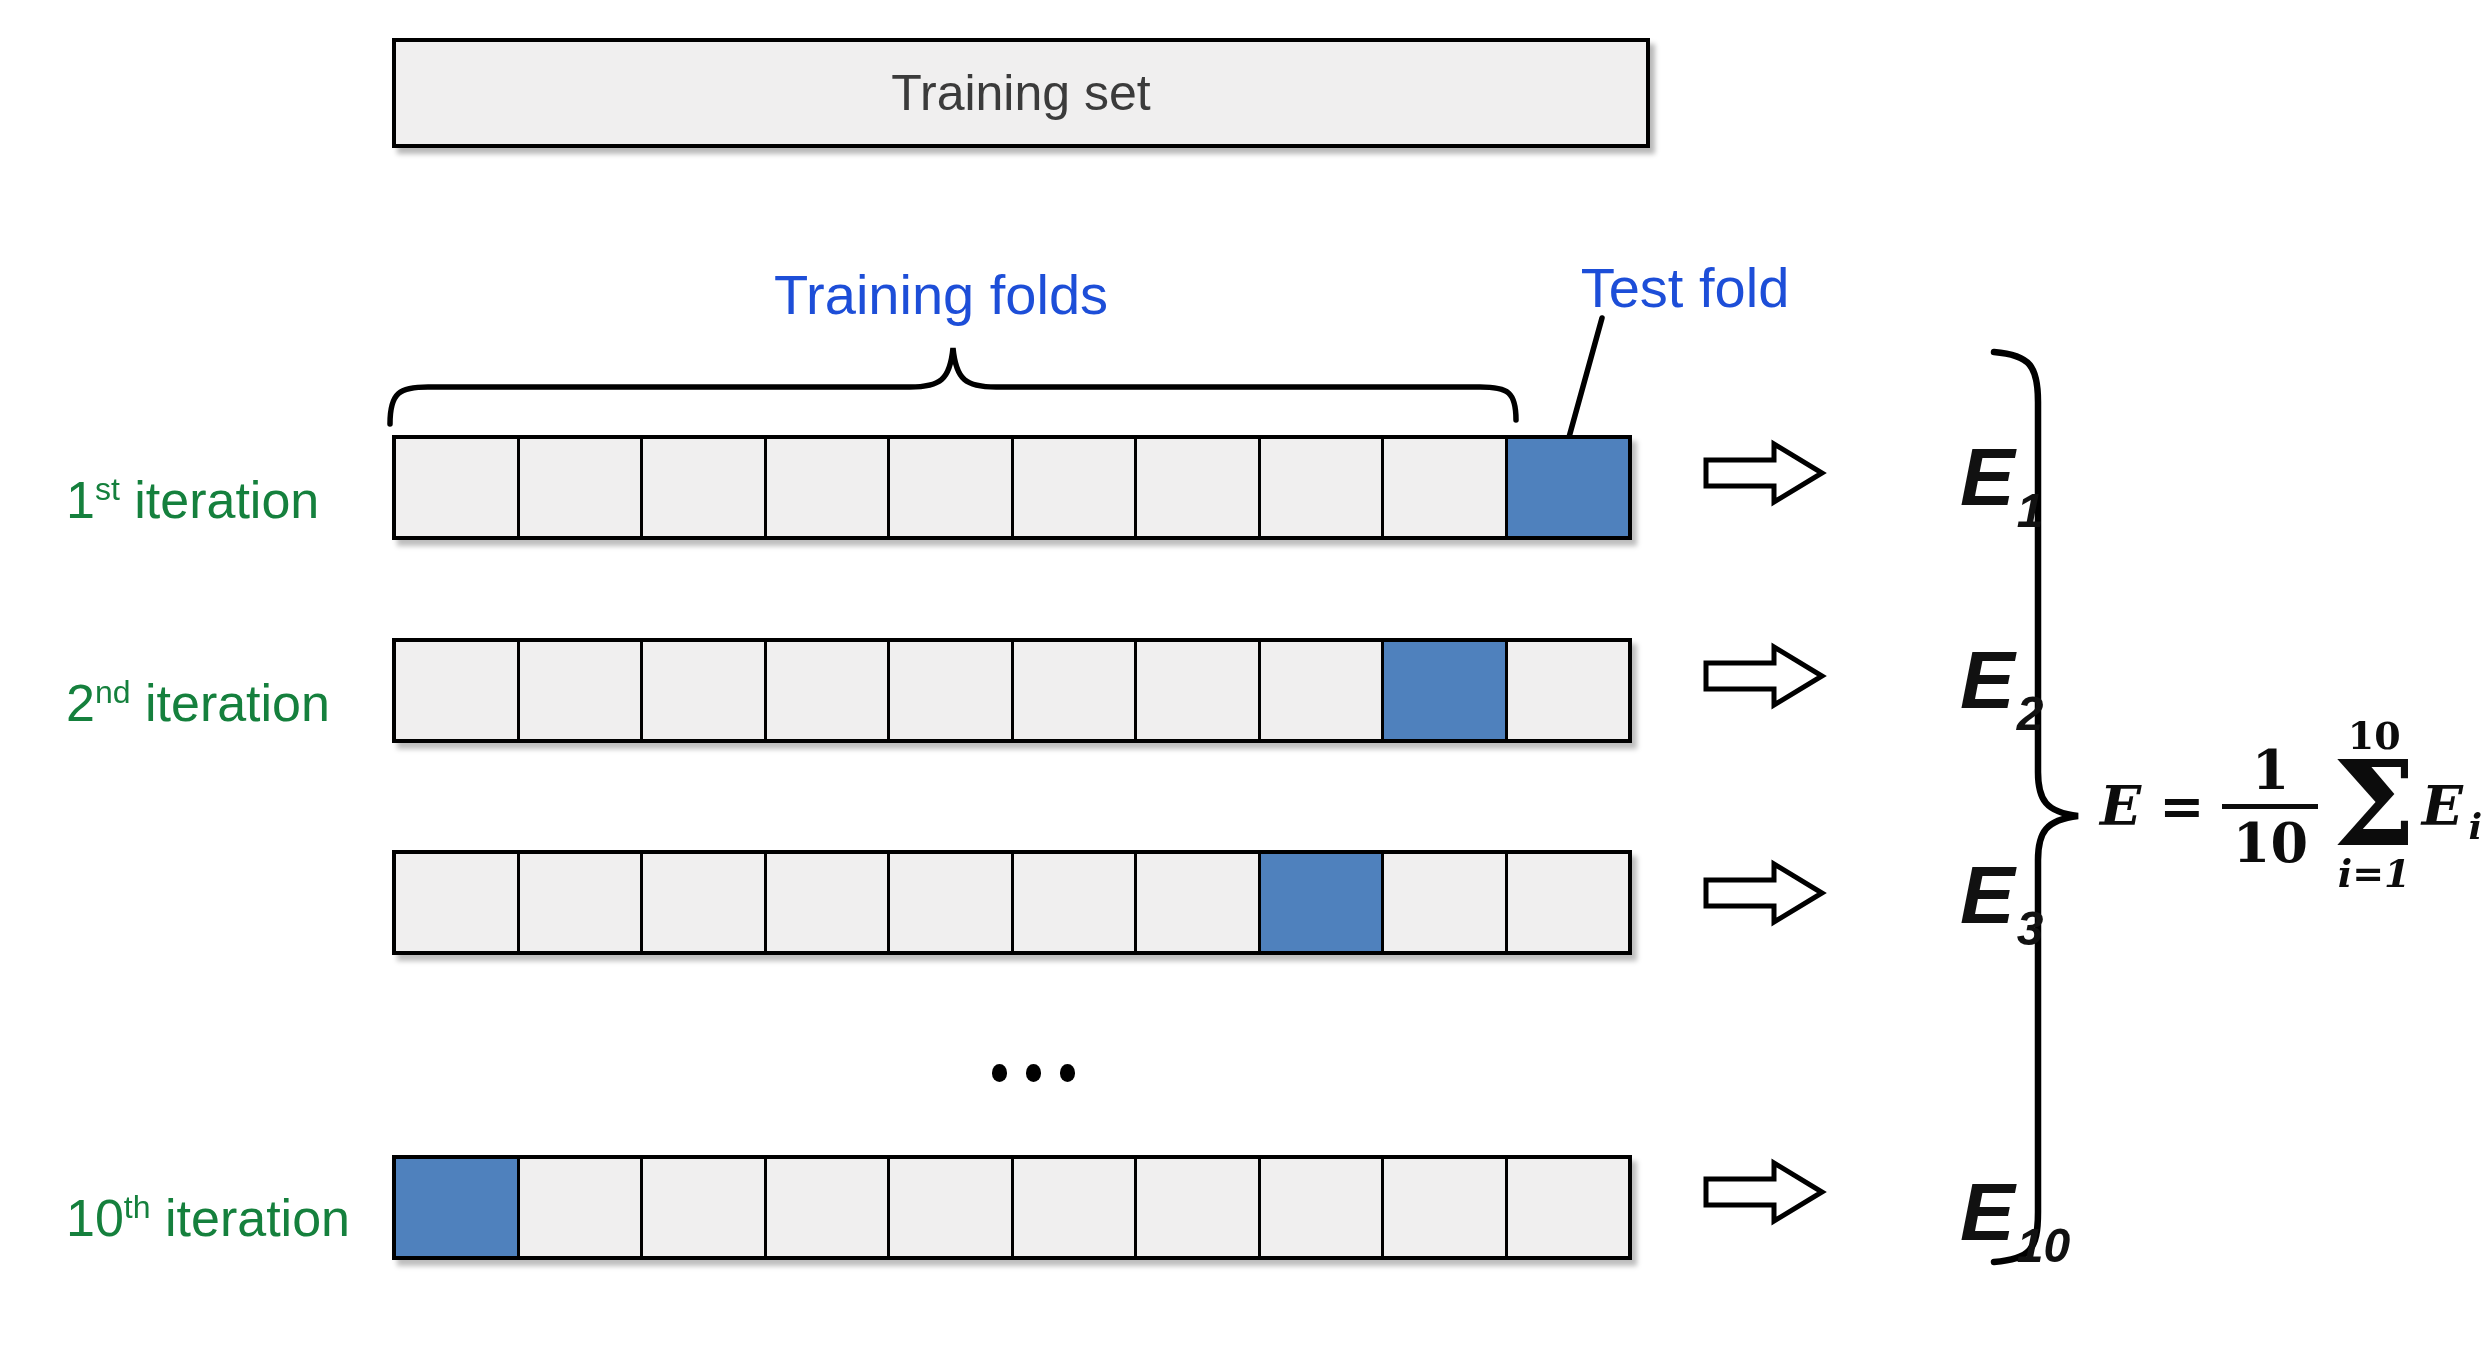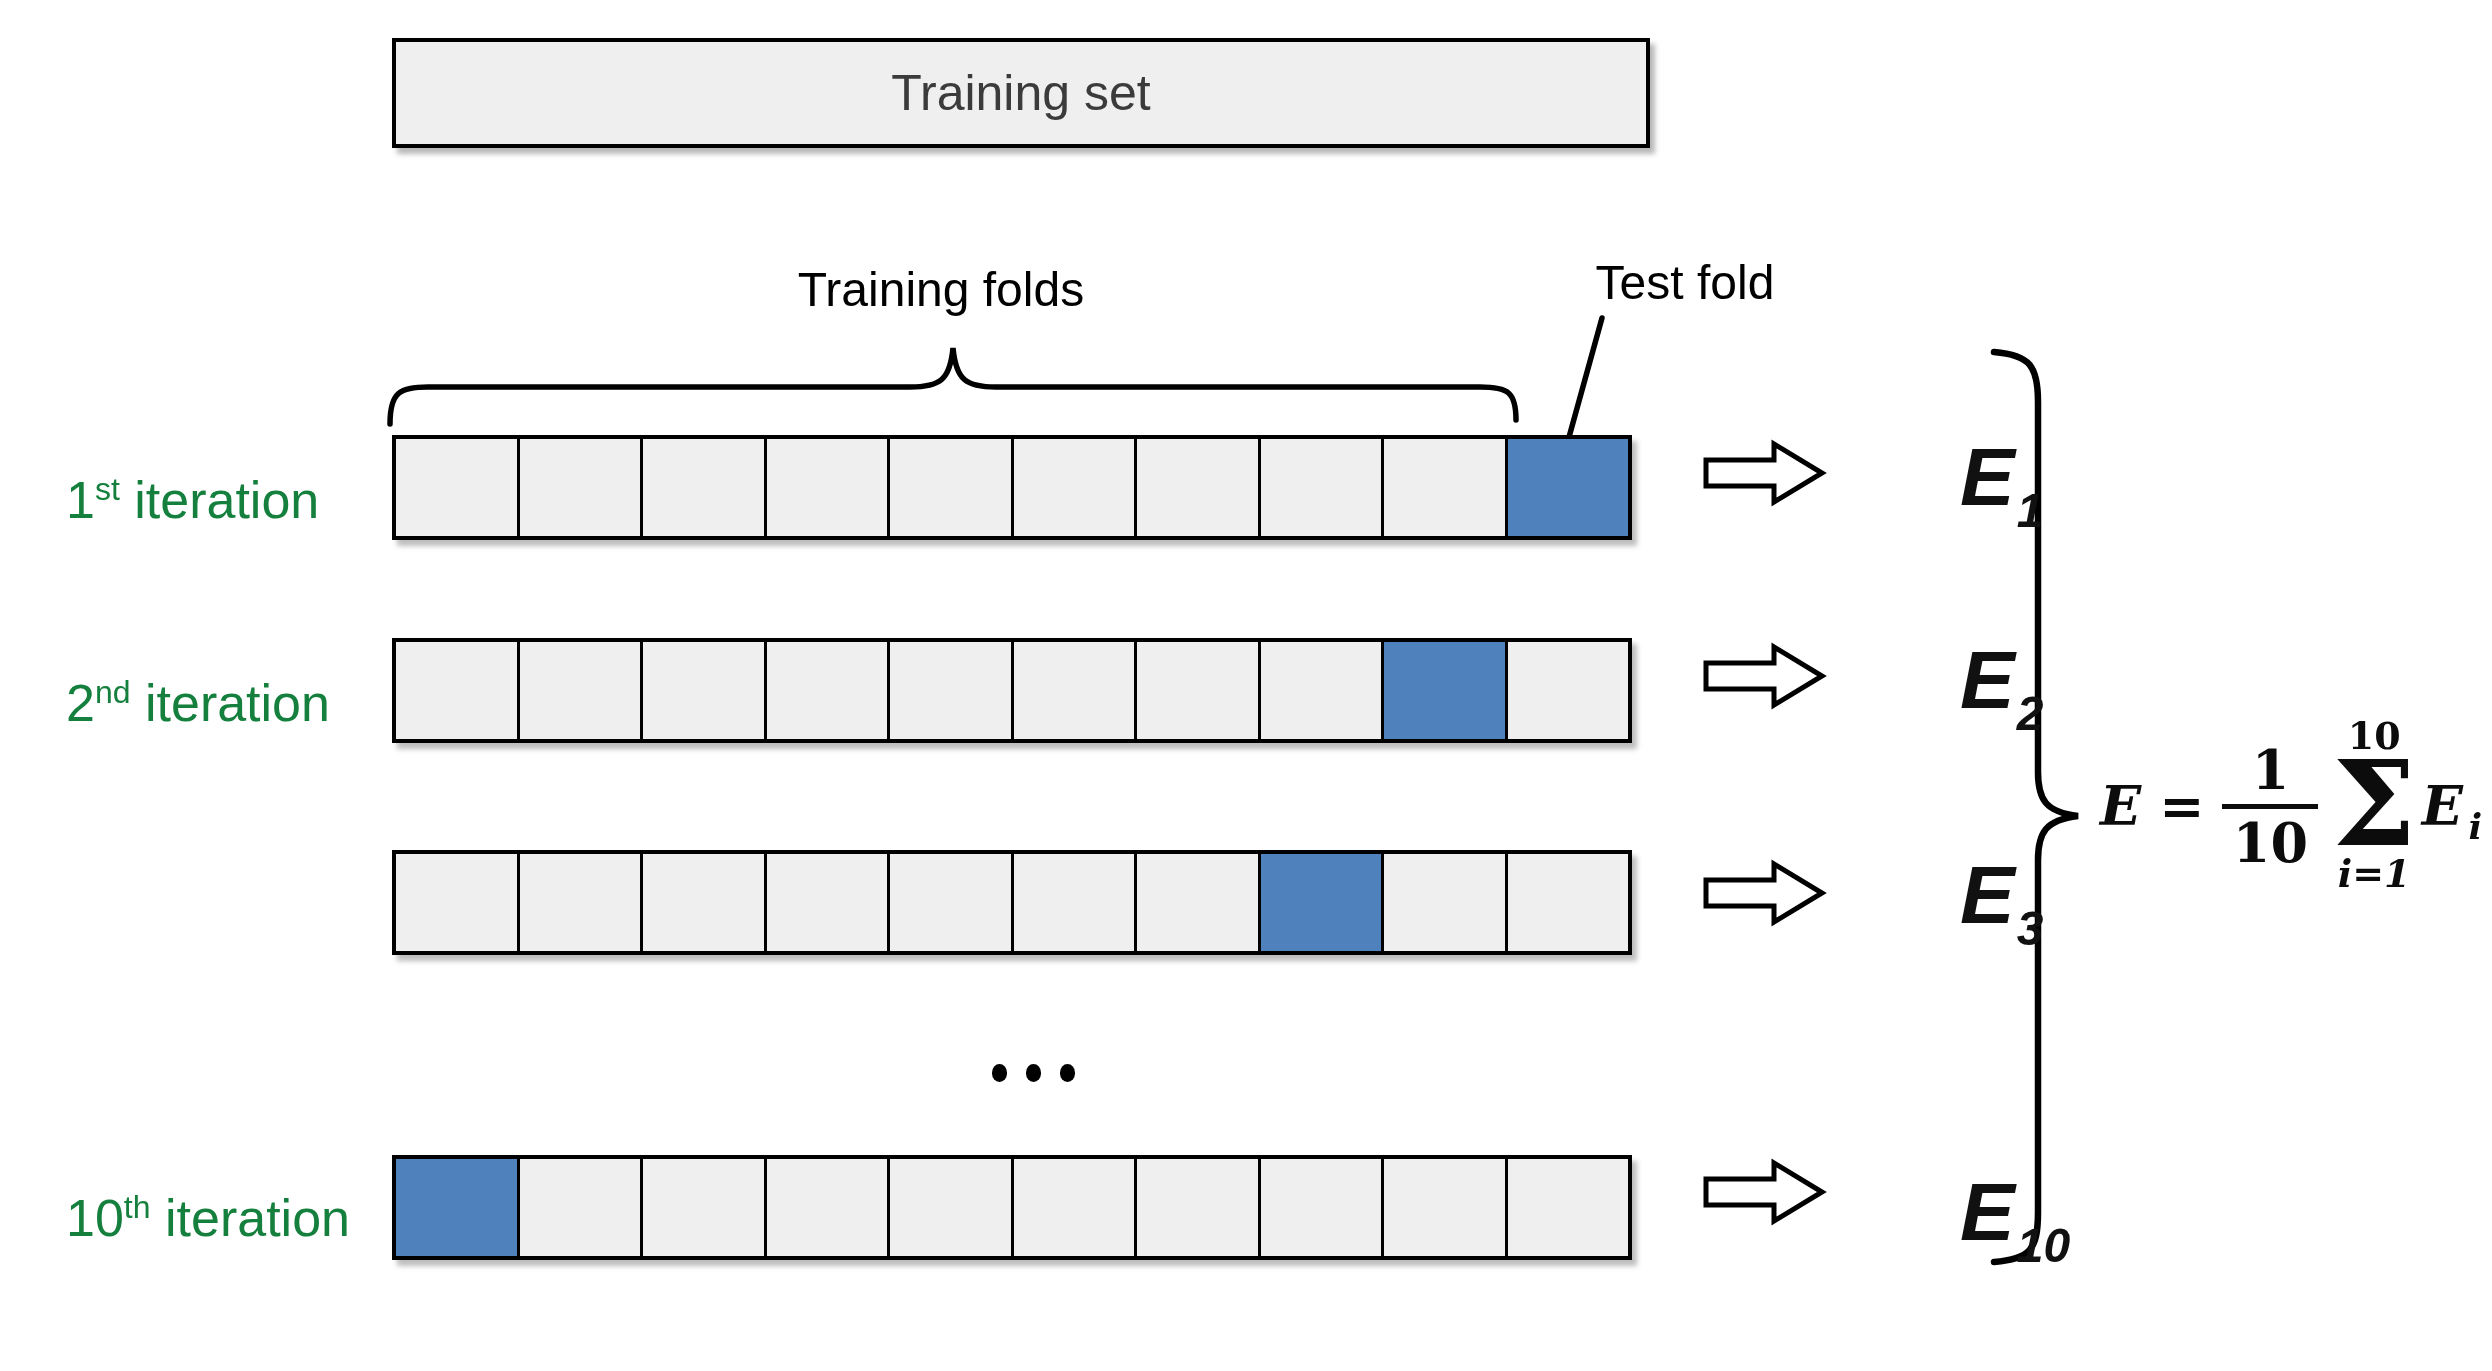--- a/index.html
+++ b/index.html
@@ -17,21 +17,21 @@
   
   .training-set-box{
     position:absolute;left:392px;top:38px;width:1258px;height:110px;
     box-sizing:border-box;border:4px solid #000;background:#f0efef;
     box-shadow:5px 6px 5px rgba(0,0,0,0.28);
     display:flex;align-items:center;justify-content:center;
     font-size:50px;color:#3b3b3b;
   }
 
   
-  .float-label{position:absolute;font-size:48px;color:#000000;text-align:center;white-space:nowrap;}
+  .float-label{position:absolute;font-size:56px;color:#1d4ed8;text-align:center;white-space:nowrap;}
   #training-folds-label{left:641px;top:262px;width:600px;}
   #test-fold-label{left:1485px;top:255px;width:400px;}
 
   
   .fold-row{
     position:absolute;left:392px;width:1240px;height:105px;
     box-sizing:border-box;border:4px solid #000;background:#f0efef;
     display:flex;box-shadow:5px 6px 5px rgba(0,0,0,0.26);
   }
   .fold-row .cell{flex:1 1 0;border-right:3px solid #000;}

